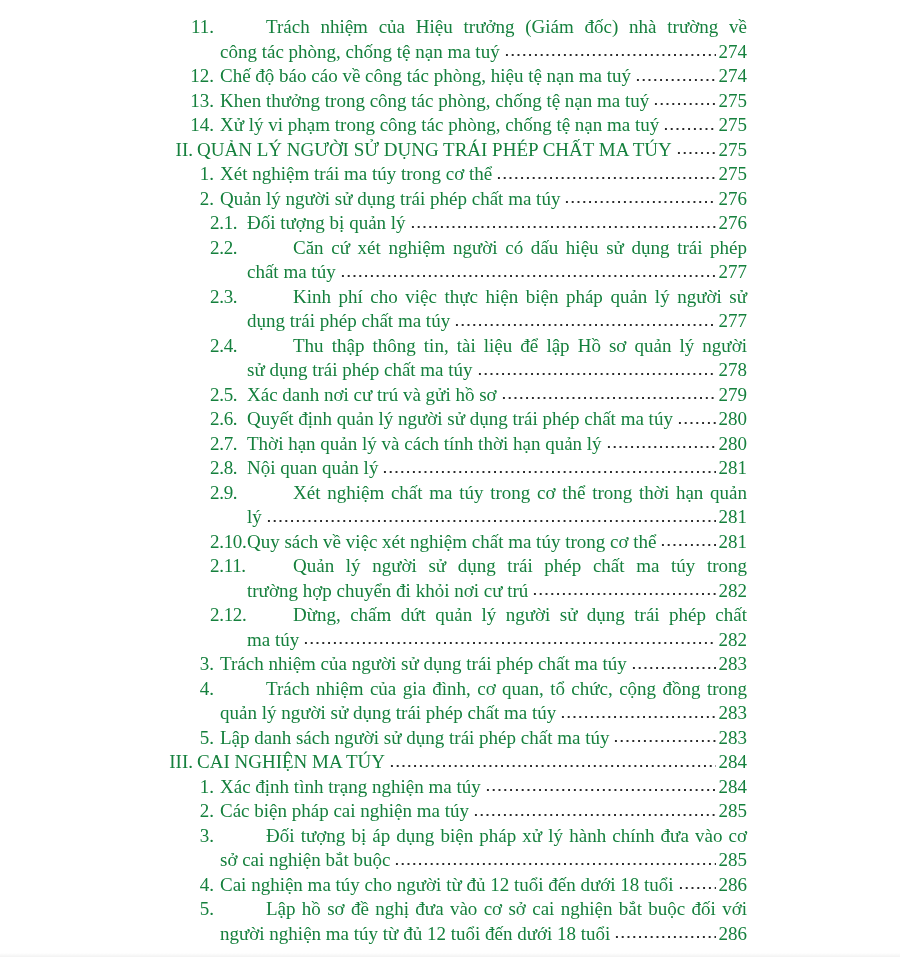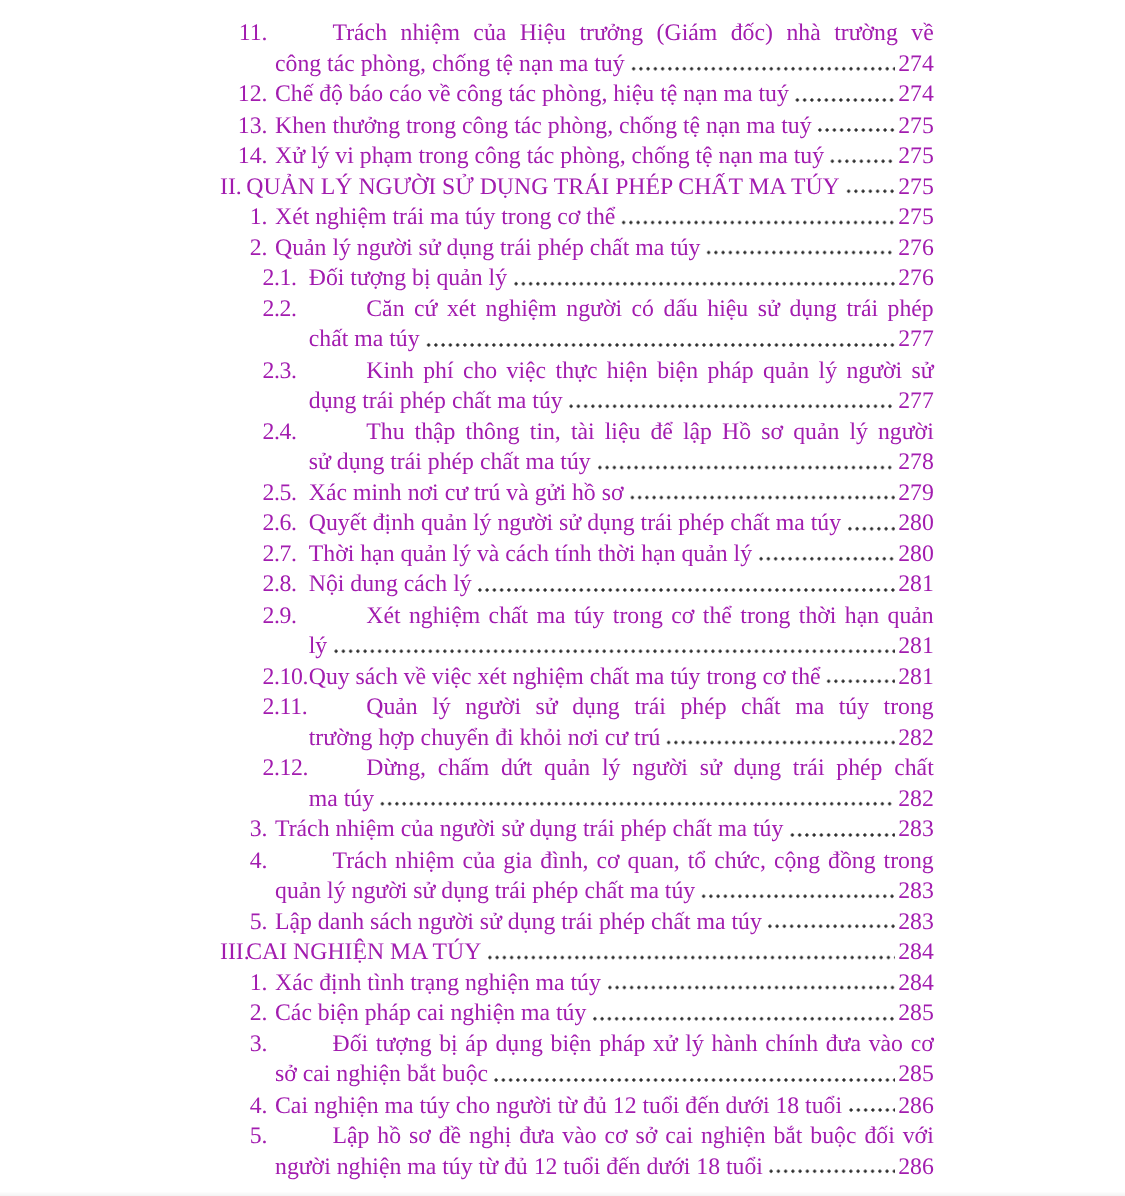--- a/index.html
+++ b/index.html
@@ -5,34 +5,34 @@
   html, body { margin: 0; padding: 0; background: #ffffff; }
   .page {
     position: relative;
     width: 900px;
     height: 957px;
     background: #ffffff;
     overflow: hidden;
     font-family: "Liberation Serif", "DejaVu Serif", serif;
     font-size: 19px;
     line-height: 24.5px;
-    color: #a21caf;
+    color: #15803d;
   }
   .toc {
     position: absolute;
     left: 160px;
     top: 0;
     width: 587px;
     padding-top: 15px;
   }
   .row { position: relative; }
   .num { position: absolute; top: 0; white-space: nowrap; }
 
   .sec { padding-left: 37px; }
-  .sec .num { left: 16px; width: 33px; text-align: left; }
+  .sec .num { left: 0; width: 33px; text-align: right; }
   .sec .txt, .sec .line { }
 
   .item { padding-left: 60px; }
   .item .num { left: 0; width: 54px; text-align: right; }
 
   .sub { padding-left: 87px; }
   .sub .num { left: 50px; letter-spacing: -0.3px; }
 
   .line.just {
     text-align: justify;
@@ -152,21 +152,21 @@
         <div class="line just">Thu thập thông tin, tài liệu để lập Hồ sơ quản lý người</div>
         <div class="line last">
           <span class="txt">sử dụng trái phép chất ma túy</span>
           <span class="dots"></span>
           <span class="pg">278</span>
         </div>
       </div>
       <div class="row sub">
         <span class="num">2.5.</span>
         <div class="line last">
-          <span class="txt">Xác minh nơi cư trú và gửi hồ sơ</span>
+          <span class="txt">Xác danh nơi cư trú và gửi hồ sơ</span>
           <span class="dots"></span>
           <span class="pg">279</span>
         </div>
       </div>
       <div class="row sub">
         <span class="num">2.6.</span>
         <div class="line last">
           <span class="txt">Quyết định quản lý người sử dụng trái phép chất ma túy</span>
           <span class="dots"></span>
           <span class="pg">280</span>
@@ -176,21 +176,21 @@
         <span class="num">2.7.</span>
         <div class="line last">
           <span class="txt">Thời hạn quản lý và cách tính thời hạn quản lý</span>
           <span class="dots"></span>
           <span class="pg">280</span>
         </div>
       </div>
       <div class="row sub">
         <span class="num">2.8.</span>
         <div class="line last">
-          <span class="txt">Nội dung cách lý</span>
+          <span class="txt">Nội quan quản lý</span>
           <span class="dots"></span>
           <span class="pg">281</span>
         </div>
       </div>
       <div class="row sub">
         <span class="num">2.9.</span>
         <div class="line just">Xét nghiệm chất ma túy trong cơ thể trong thời hạn quản</div>
         <div class="line last">
           <span class="txt">lý</span>
           <span class="dots"></span>

